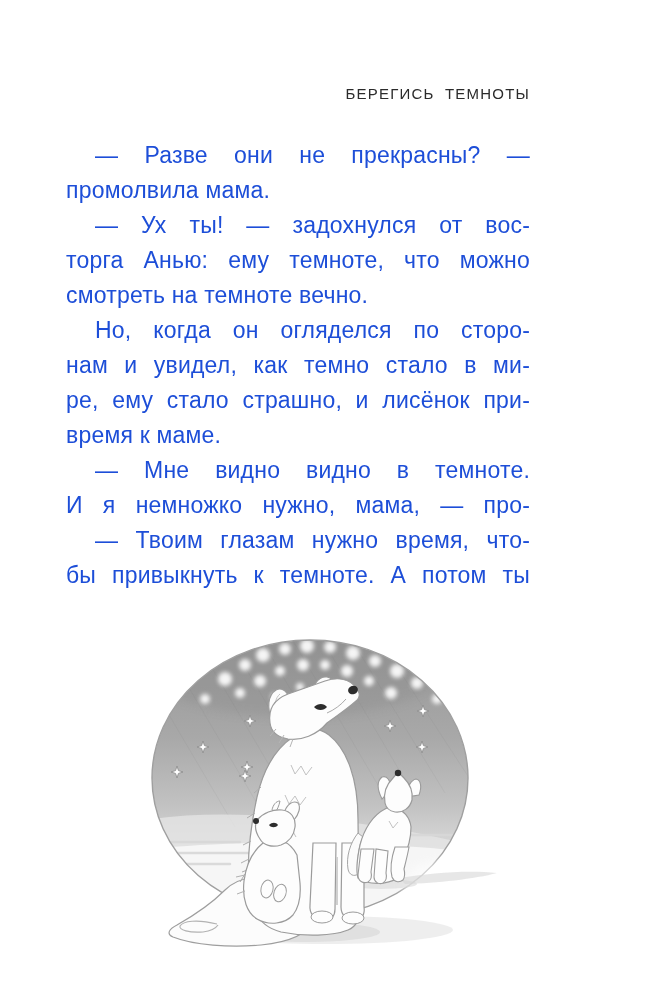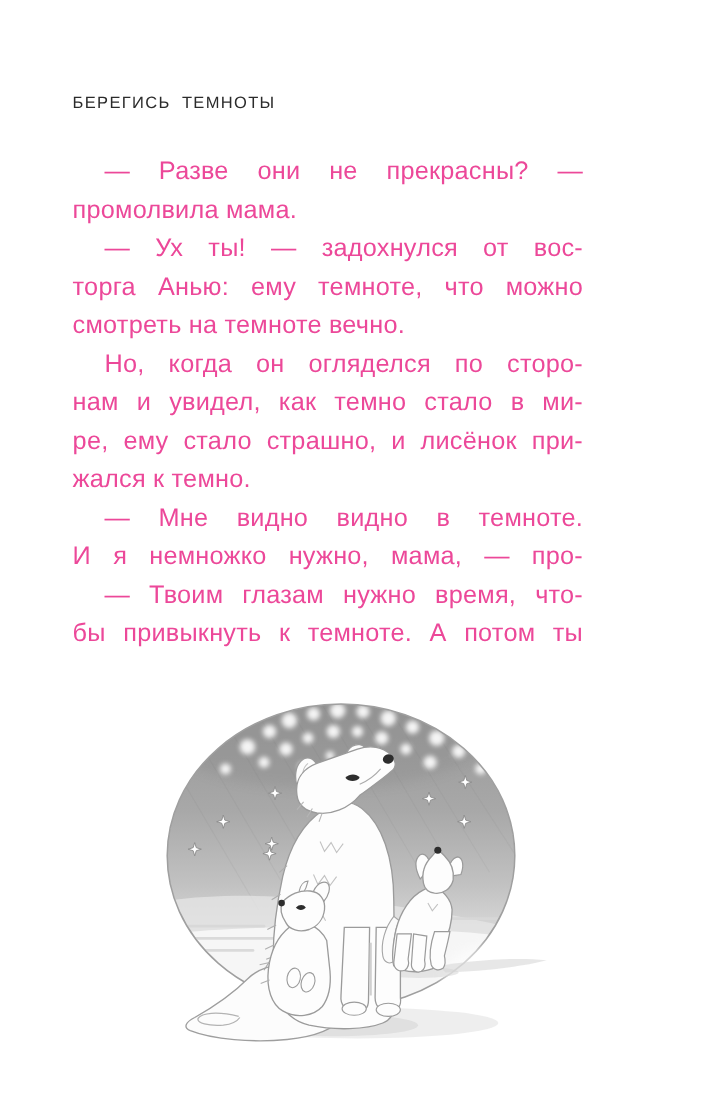--- a/index.html
+++ b/index.html
@@ -10,33 +10,34 @@
   }
   .page {
     position: relative;
     width: 645px; height: 1001px;
     background: #ffffff;
     overflow: hidden;
   }
   .running-header {
     position: absolute;
     left: 66px; top: 84px; width: 464px;
+    text-align: right;
     font-size: 15px;
     line-height: 20px;
     letter-spacing: 1.2px;
     word-spacing: 5px;
     color: #2b2b2b;
   }
   .text-block {
     position: absolute;
     left: 66px; top: 138px; width: 464px;
     font-size: 23px;
     line-height: 35px;
     letter-spacing: 0.2px;
-    color: #ec4899;
+    color: #1d4ed8;
   }
   .line {
     text-align: justify;
     text-align-last: justify;
     height: 35px;
     white-space: nowrap;
   }
   .line.first { text-indent: 29px; }
   .line.lastline { text-align-last: left; }
   .illustration {
@@ -54,21 +55,21 @@
 
   <div class="text-block">
       <div class="line first">— Разве они не прекрасны? —</div>
       <div class="line lastline">промолвила мама.</div>
       <div class="line first">— Ух ты! — задохнулся от вос-</div>
       <div class="line">торга Анью: ему темноте, что можно</div>
       <div class="line lastline">смотреть на темноте вечно.</div>
       <div class="line first">Но, когда он огляделся по сторо-</div>
       <div class="line">нам и увидел, как темно стало в ми-</div>
       <div class="line">ре, ему стало страшно, и лисёнок при-</div>
-      <div class="line lastline">жался к темно.</div>
+      <div class="line lastline">время к маме.</div>
       <div class="line first">— Мне видно видно в темноте.</div>
       <div class="line">И я немножко нужно, мама, — про-</div>
       <div class="line first">— Твоим глазам нужно время, что-</div>
       <div class="line">бы привыкнуть к темноте. А потом ты</div>
     </div>
 
   <div class="illustration">
     <svg viewBox="0 0 360 322" width="360" height="322">
       <defs>
         <linearGradient id="sky" x1="0" y1="0" x2="0" y2="1">

